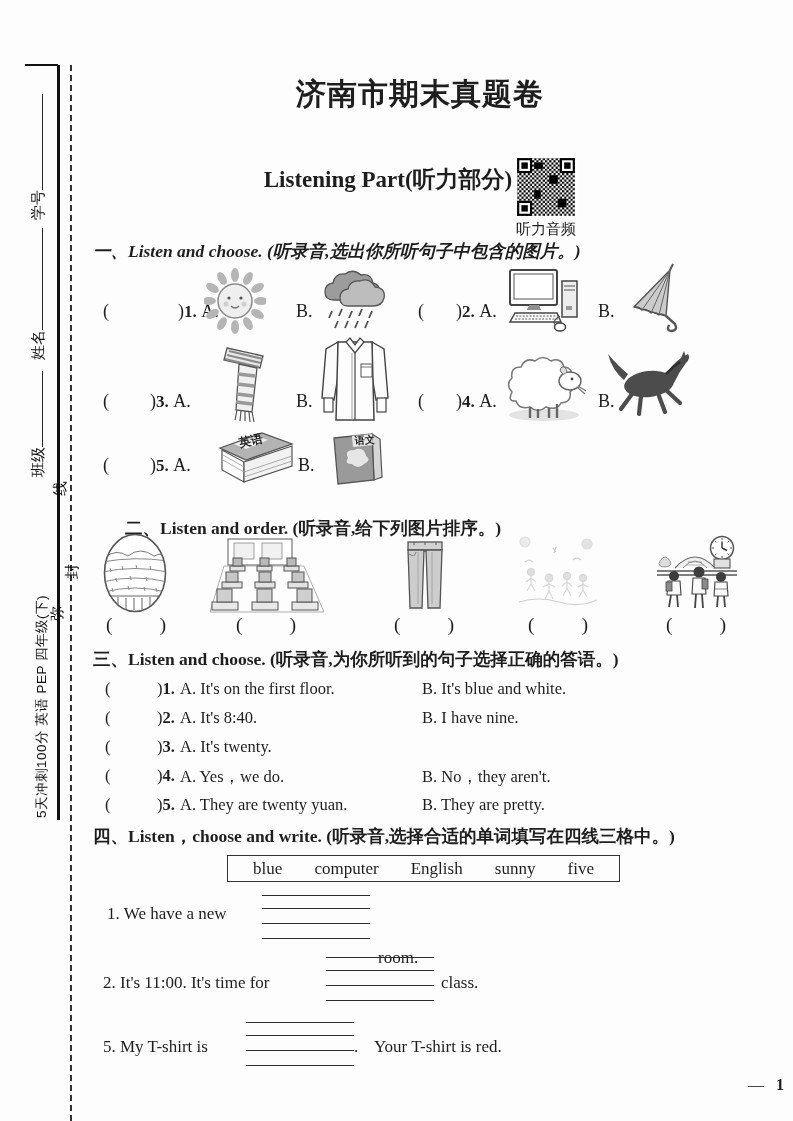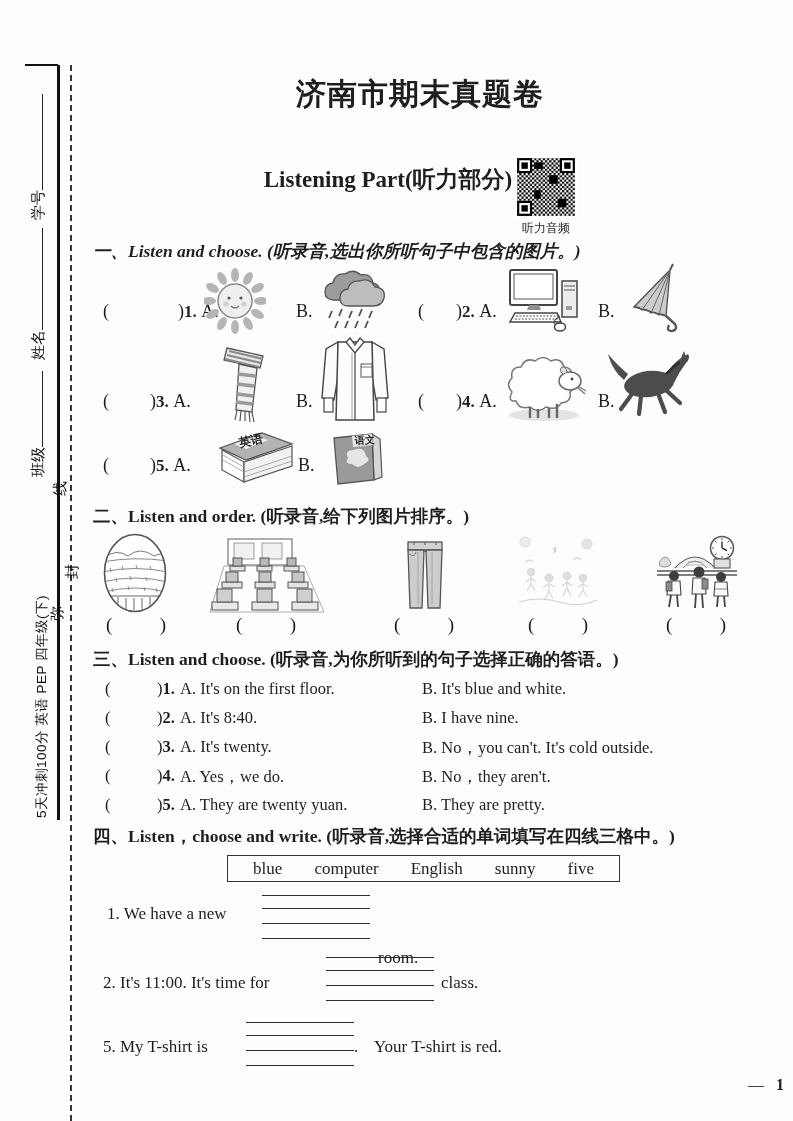--- a/index.html
+++ b/index.html
@@ -11,21 +11,21 @@
   .vline-dash{position:absolute;left:70px;top:65px;height:1056px;width:0;border-left:2px dashed #333;}
   .htick{position:absolute;left:25px;top:64px;width:33px;height:2px;background:#111;}
   .vtext{position:absolute;transform-origin:0 0;transform:rotate(-90deg);
          white-space:nowrap;font-size:15px;color:#111;}
   .vtext .wline{display:inline-block;border-bottom:1.5px solid #222;height:1em;vertical-align:baseline;}
   .seal{position:absolute;transform:rotate(-90deg);font-size:15px;color:#111;}
   .edition{font-size:13.5px;letter-spacing:.5px;font-family:"Liberation Sans","DejaVu Sans",sans-serif;}
   
   .title{left:90px;top:74px;width:660px;text-align:center;font-size:30px;font-weight:bold;letter-spacing:1px;}
   .lp-head{left:118px;top:164px;width:540px;text-align:center;font-size:23px;font-weight:bold;}
-  .qr-cap{left:503px;top:220px;width:86px;text-align:center;font-size:12px;
+  .qr-cap{left:503px;top:220px;width:86px;text-align:center;font-size:15px;
           font-family:Liberation Serif, serif;}
   .shead{position:absolute;left:93px;font-weight:bold;font-size:17.5px;white-space:nowrap;}
   .itext{position:absolute;font-size:18px;white-space:nowrap;}
   .itext b{font-size:17px;}
   .s3row{position:absolute;left:105px;width:660px;height:24px;font-size:16.5px;}
   .s3row .p{position:absolute;left:0;}
   .s3row .cn{position:absolute;left:52px;}
   .s3row .a{position:absolute;left:75px;}
   .s3row .b{position:absolute;left:317px;font-family:Liberation Serif, serif;}
   .bracket-pair{position:absolute;width:60px;display:flex;justify-content:space-between;
@@ -256,21 +256,21 @@
   <div class="abs" style="left:328px;top:430px;">
     <svg width="58" height="58" viewBox="0 0 58 58">
       <polygon points="44,4 52,9 54,47 46,50" fill="#d6d6d6" stroke="#555" stroke-width="1.2"></polygon>
       <polygon points="6,8 44,4 46,50 10,54" fill="#9a9a9a" stroke="#555" stroke-width="1.3"></polygon>
       <path d="M20,28 Q16,20 26,20 Q36,16 38,26 Q44,30 36,34 Q30,40 24,34 Q16,34 20,28 Z" fill="#e6e6e6"></path>
       <polygon points="24,6 44,4 45,15 25,17" fill="#e9e9e9"></polygon>
       <text x="27" y="14" transform="rotate(-3 27 14)" font-size="10" font-weight="bold" fill="#222">语文</text>
     </svg>
   </div>
 
-  <div class="shead" style="top:504px;">二、Listen and order. (听录音,给下列图片排序。)</div>
+  <div class="shead" style="top:516px;margin-left:32px;">二、Listen and order. (听录音,给下列图片排序。)</div>
 
   <div class="abs" style="left:102px;top:532px;">
     <svg width="66" height="82" viewBox="0 0 66 82">
       <defs>
           <clipPath id="ovc">
             <ellipse cx="33" cy="41" rx="30" ry="38"></ellipse>
           </clipPath>
         </defs>
       <ellipse cx="33" cy="41" rx="30.5" ry="38.5" fill="#fff" stroke="#555" stroke-width="1.6"></ellipse>
       <g clip-path="url(#ovc)" stroke="#888" fill="none" stroke-width="1">
@@ -411,21 +411,20 @@
   <div class="s3row" style="top:708px;">
     <span class="p">(</span>
     <span class="cn"><span>)</span><b>2.</b></span>
     <span class="a">A. It's 8:40.</span>
     <span class="b">B. I have nine.</span>
   </div>
   <div class="s3row" style="top:737px;">
     <span class="p">(</span>
     <span class="cn"><span>)</span><b>3.</b></span>
     <span class="a">A. It's twenty.</span>
-    <span class="b">B. No，you can't. It's cold outside.</span>
   </div>
   <div class="s3row" style="top:766px;">
     <span class="p">(</span>
     <span class="cn"><span>)</span><b>4.</b></span>
     <span class="a">A. Yes，we do.</span>
     <span class="b">B. No，they aren't.</span>
   </div>
   <div class="s3row" style="top:795px;">
     <span class="p">(</span>
     <span class="cn"><span>)</span><b>5.</b></span>

